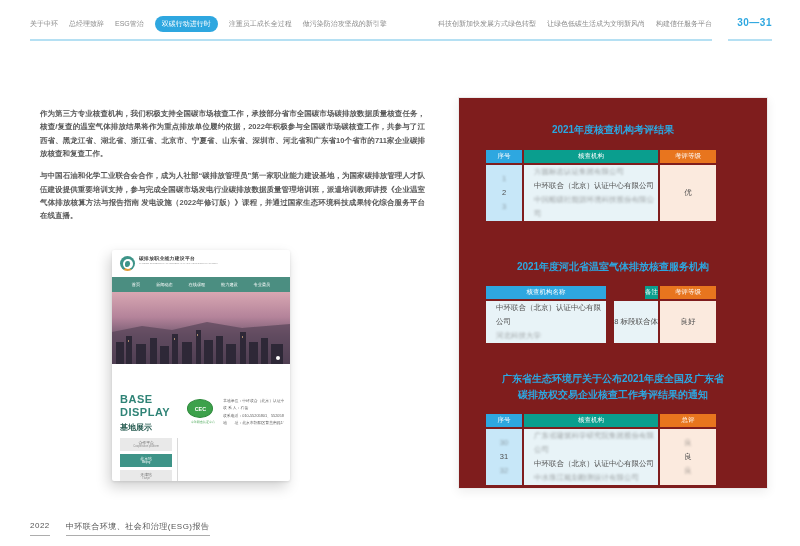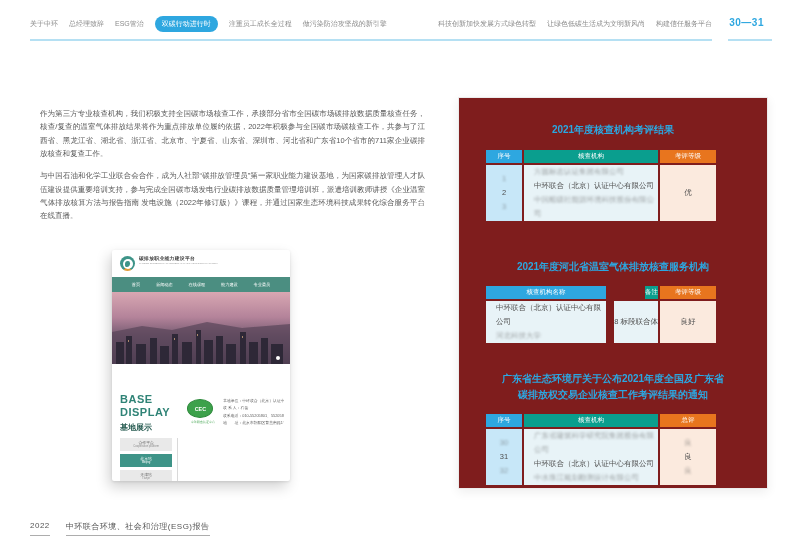--- a/index.html
+++ b/index.html
@@ -5,27 +5,27 @@
   * { margin:0; padding:0; box-sizing:border-box; }
   html,body { background:#fff; }
   body { font-family:"Liberation Sans","DejaVu Sans",sans-serif; }
   .canvas { position:relative; width:800px; height:546px; background:#fff; overflow:hidden; }
 
   
   .topnav { position:absolute; left:30px; right:88px; top:16px; display:flex; align-items:center; justify-content:space-between; }
   .navgrp { display:flex; align-items:center; gap:11px; }
   .navitem { font-size:7px; color:#8b8b8b; white-space:nowrap; }
   .navpill { font-size:7px; color:#fff; background:#2ea7e0; padding:3px 7px; border-radius:8px; white-space:nowrap; }
-  .pageno { position:absolute; right:36px; top:17px; font-size:10px; font-weight:bold; color:#2ea7e0; letter-spacing:.5px; }
+  .pageno { position:absolute; right:28px; top:17px; font-size:10px; font-weight:bold; color:#2ea7e0; letter-spacing:.5px; }
   .nav-rule { position:absolute; left:30px; top:39px; width:682px; height:2px; background:#b5e0f3; }
   .pageno-rule { position:absolute; left:728px; top:39px; width:44px; height:2px; background:#b5e0f3; }
 
   
   .doc-title { position:absolute; left:40px; top:64px; font-size:17px; font-weight:bold; color:#2ba7e1; letter-spacing:1px; }
-  .paras { position:absolute; left:40px; top:107px; width:385px; }
+  .paras { position:absolute; left:40px; top:107px; width:385px;font-weight:bold; }
   .paras p { font-size:7.5px; line-height:1.78; color:#595959; text-align:justify; margin-bottom:9px; }
 
   
   .site-card { position:absolute; left:112px; top:250px; width:178px; height:231px; background:#fff;
                box-shadow:-3px 6px 14px rgba(0,0,0,.18), 0 1px 3px rgba(0,0,0,.1); border-radius:2px; overflow:hidden; }
   .site-head { height:27px; display:flex; align-items:center; padding-left:8px; }
   .site-logo { width:15px; height:15px; border-radius:50%;
                background:conic-gradient(from 150deg, #e09a35 0 16%, #3e9488 16% 100%); position:relative; flex:0 0 15px; }
   .site-logo::after { content:""; position:absolute; inset:2.5px; background:#fff; border-radius:50%; }
   .site-logo::before { content:""; position:absolute; left:5px; top:5px; width:5px; height:6px; background:#3e9488;

